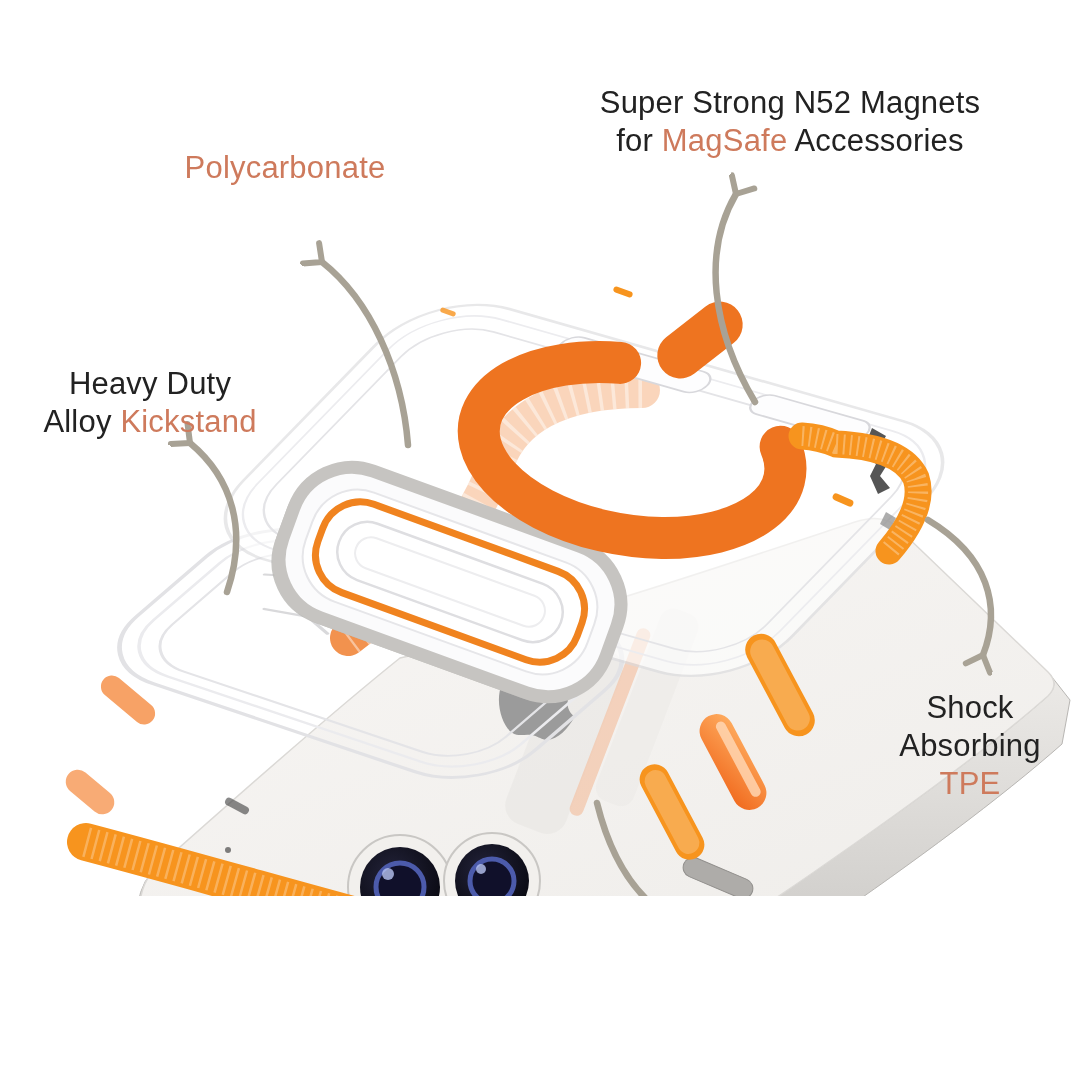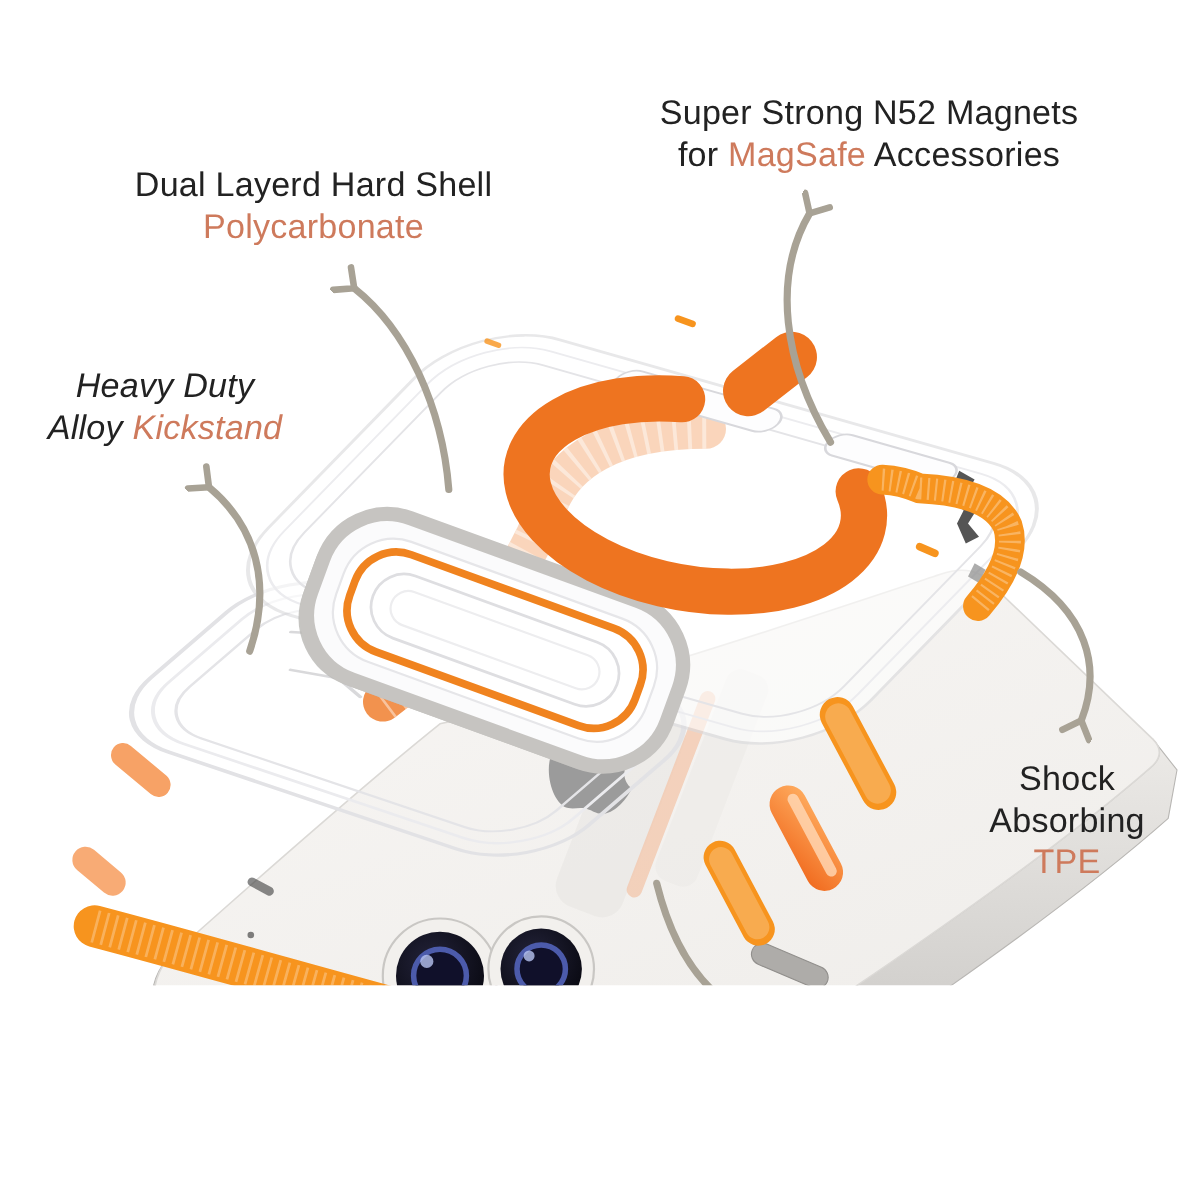--- a/index.html
+++ b/index.html
@@ -8,21 +8,21 @@
     font-family:"Liberation Sans","DejaVu Sans",sans-serif;
   }
   .stage{position:absolute;left:0;top:0;width:1080px;height:1080px;}
   .ann{
     position:absolute;text-align:center;font-size:31px;line-height:38px;
     font-weight:500;color:#222222;letter-spacing:.2px;white-space:nowrap;
   }
   .hl{color:#CE7A5C;}
   .ann-magnets{left:555px;top:84px;width:470px;}
   .ann-shell{left:90px;top:149px;width:390px;}
-  .ann-kickstand{left:18px;top:332px;width:264px;font-style:italic;}
+  .ann-kickstand{left:18px;top:365px;width:264px;}
   .ann-tpe{left:878px;top:689px;width:184px;}
   .ann-tpu{left:728px;top:911px;width:214px;}
 </style>
 </head>
 <body>
 
 <div class="canvas">
 
   <svg class="stage" width="1080" height="1080" viewBox="0 0 1080 1080">
     <defs>
@@ -194,21 +194,20 @@
       <path d="M597 803 C 618 888 664 933 740 939" marker-end="url(#ah)"></path>
     </g>
   </svg>
 
   <div class="ann ann-magnets">
     <div>Super Strong N52 Magnets</div>
     <div><span>for </span><span class="hl">MagSafe</span><span> Accessories</span></div>
   </div>
 
   <div class="ann ann-shell">
-    <div>Dual Layerd Hard Shell</div>
     <div class="hl">Polycarbonate</div>
   </div>
 
   <div class="ann ann-kickstand">
     <div>Heavy Duty</div>
     <div><span>Alloy </span><span class="hl">Kickstand</span></div>
   </div>
 
   <div class="ann ann-tpe">
     <div>Shock</div>

